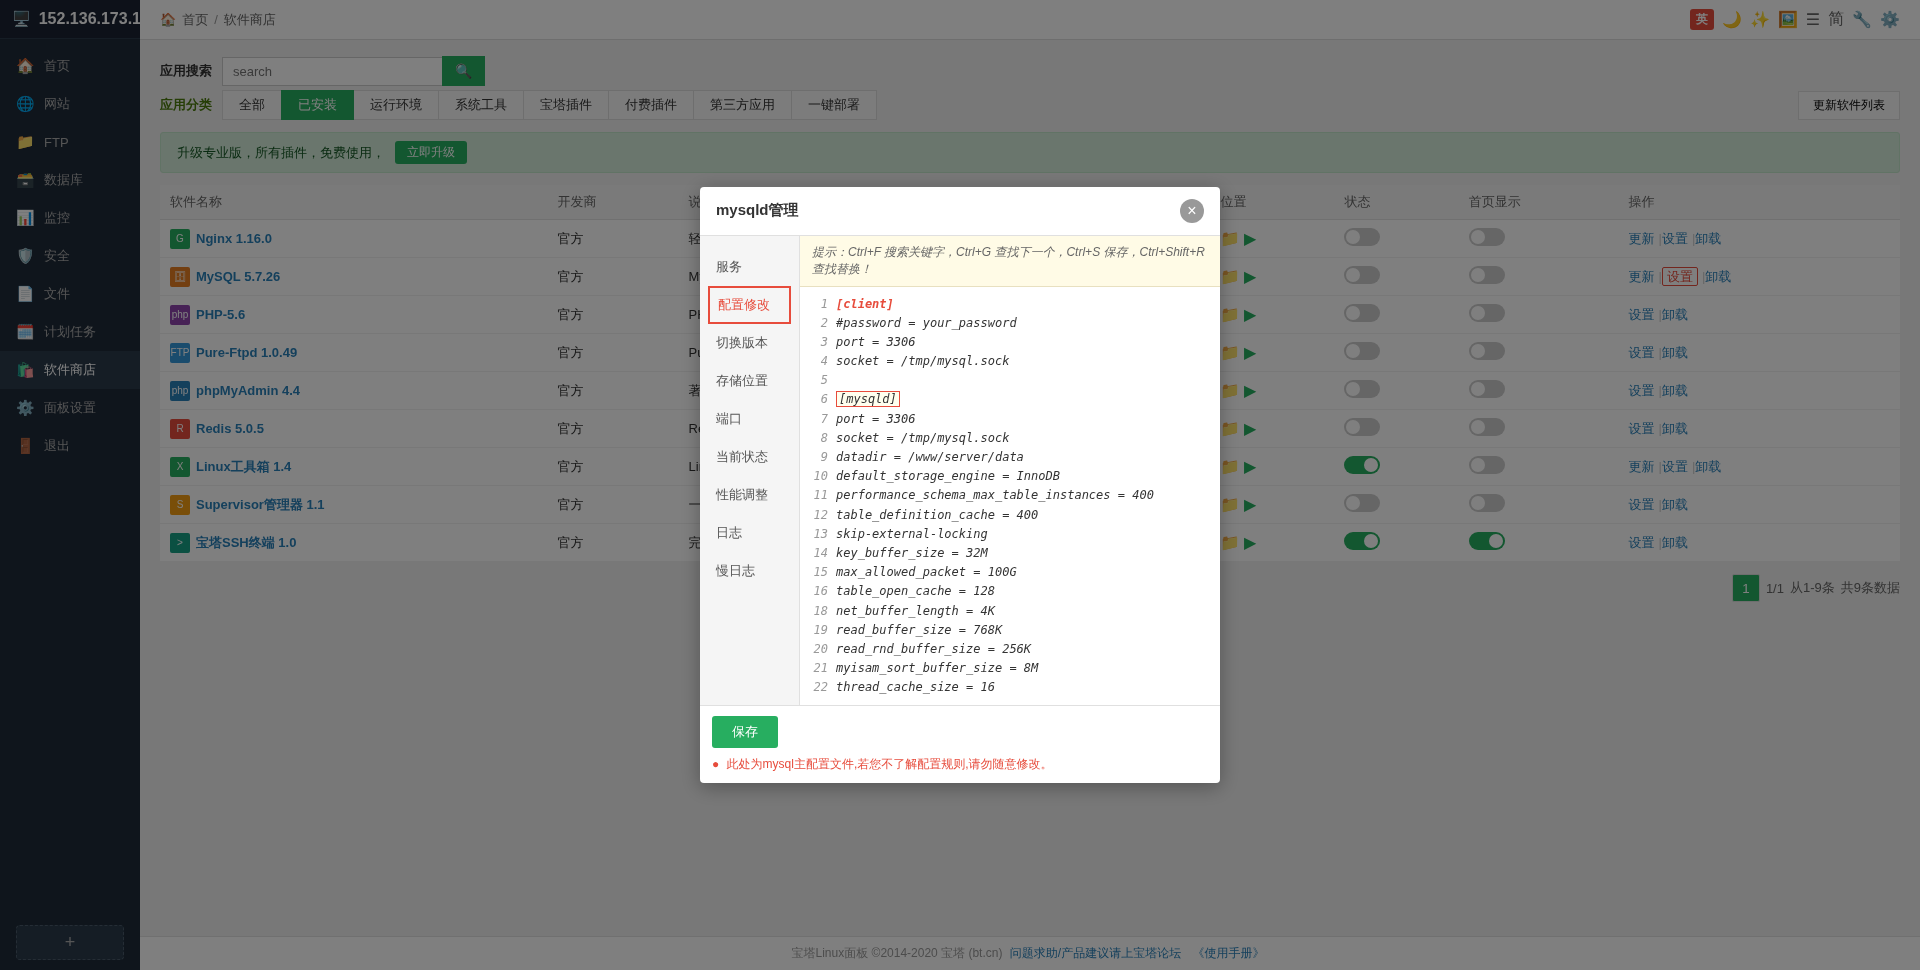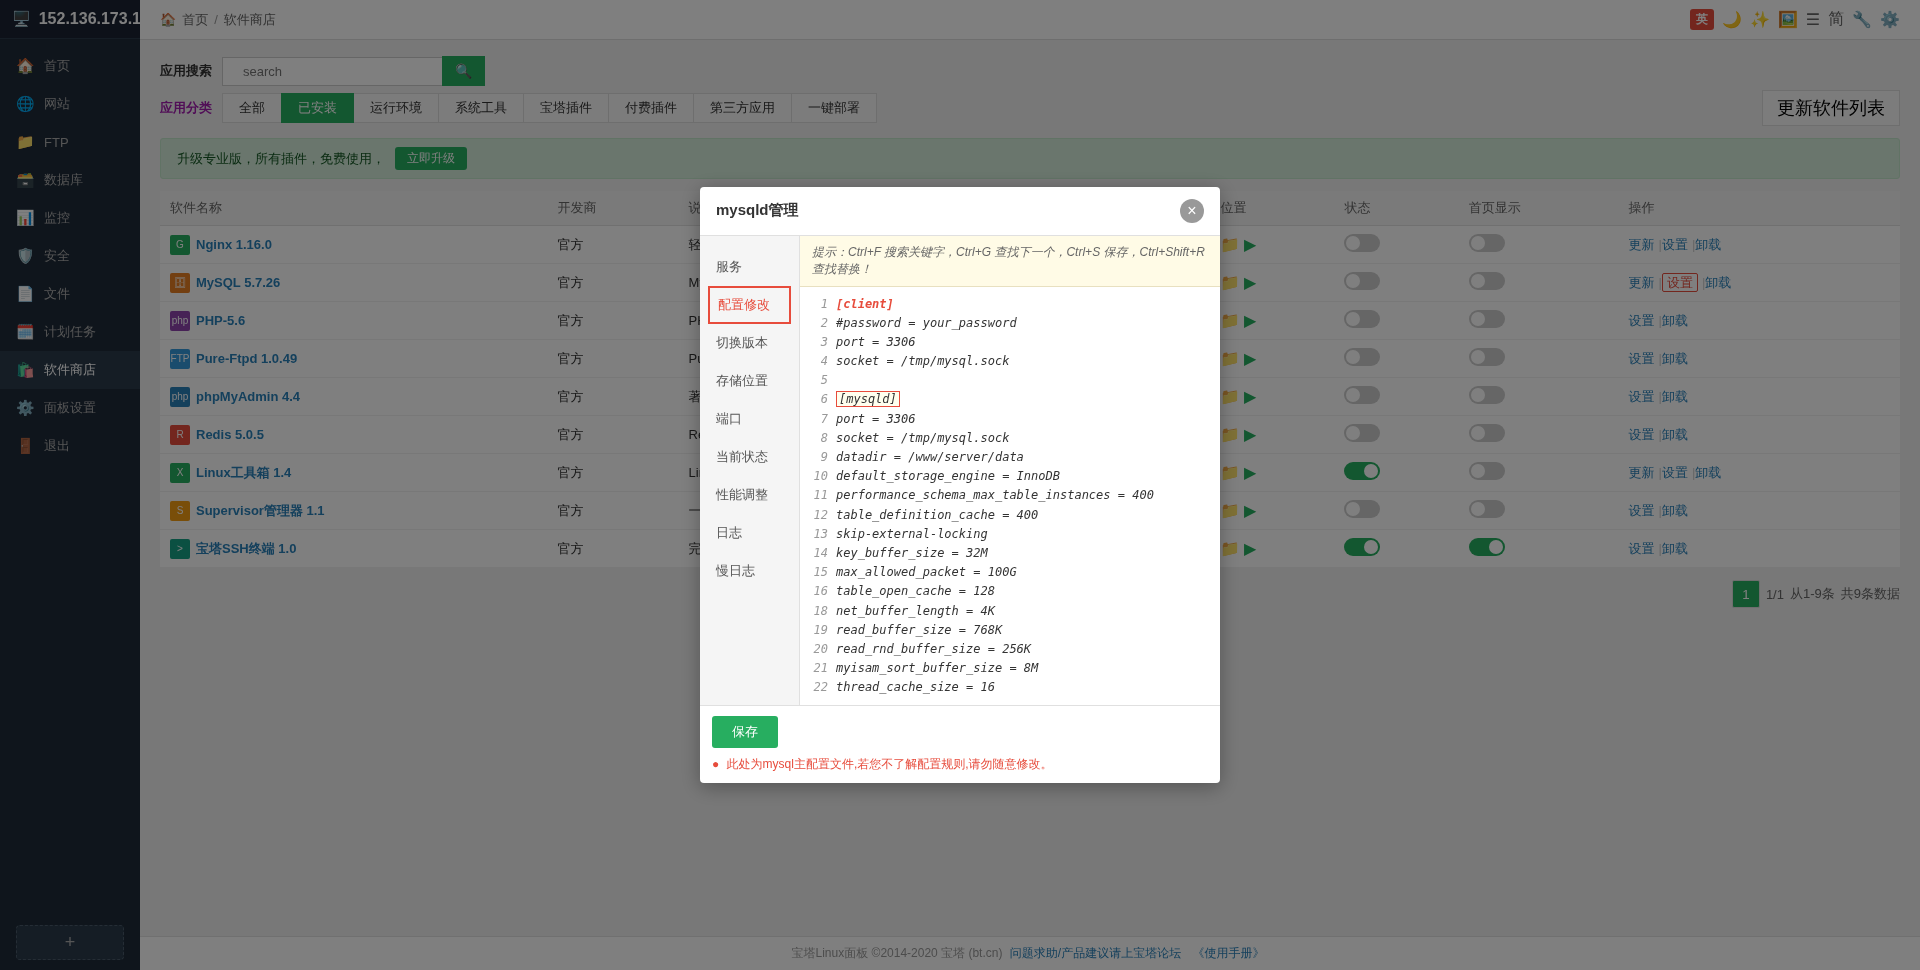--- a/index.html
+++ b/index.html
@@ -31,29 +31,29 @@
     .topbar-icon { font-size: 16px; cursor: pointer; color: #666; }
     .topbar-brand { background: #e74c3c; color: #fff; padding: 2px 6px; border-radius: 3px; font-size: 12px; font-weight: bold; }
 
     
     .store-content { flex: 1; overflow-y: auto; padding: 16px 20px; }
 
     
     .search-bar { display: flex; align-items: center; gap: 10px; margin-bottom: 4px; }
     .search-label { font-size: 13px; color: #333; font-weight: bold; }
     .search-input-wrap { display: flex; align-items: center; }
-    .search-input { border: 1px solid #ccc; padding: 6px 20px; width: 220px; font-size: 13px; outline: none; border-right: none; }
+    .search-input { border: 1px solid #ccc; padding: 6px 10px; width: 220px; font-size: 13px; outline: none; border-right: none; }
     .search-btn { background: #27ae60; border: 1px solid #27ae60; color: #fff; padding: 6px 12px; cursor: pointer; font-size: 14px; }
 
     
     .category-tabs { display: flex; align-items: center; gap: 0; margin-bottom: 12px; }
-    .cat-label { font-size: 13px; color: #a21caf; margin-right: 10px; font-weight: bold; }
+    .cat-label { font-size: 13px; color: #4d7c0f; margin-right: 10px; font-weight: bold; }
     .cat-tab { padding: 5px 16px; border: 1px solid #ddd; background: #f8f8f8; cursor: pointer; font-size: 13px; color: #333; margin-right: -1px; }
     .cat-tab.active { background: #27ae60; color: #fff; border-color: #27ae60; z-index: 1; }
-    .update-btn { margin-left: auto; padding: 5px 14px; border: 1px solid #ddd; background: #f8f8f8; cursor: pointer; font-size: 18px; }
+    .update-btn { margin-left: auto; padding: 5px 14px; border: 1px solid #ddd; background: #f8f8f8; cursor: pointer; font-size: 12px; }
 
     
     .upgrade-banner { background: #d4edda; border: 1px solid #c3e6cb; padding: 8px 16px; margin-bottom: 12px; display: flex; align-items: center; gap: 10px; font-size: 13px; color: #155724; border-radius: 3px; }
     .upgrade-link { background: #27ae60; color: #fff; padding: 3px 12px; border-radius: 3px; cursor: pointer; font-size: 12px; text-decoration: none; }
 
     
     .app-table { width: 100%; border-collapse: collapse; background: #fff; font-size: 13px; }
     .app-table th { background: #f5f5f5; padding: 8px 10px; text-align: left; border-bottom: 1px solid #e0e0e0; color: #666; font-weight: normal; }
     .app-table td { padding: 8px 10px; border-bottom: 1px solid #f0f0f0; vertical-align: middle; }
     .app-name { color: #2980b9; cursor: pointer; font-weight: bold; }

